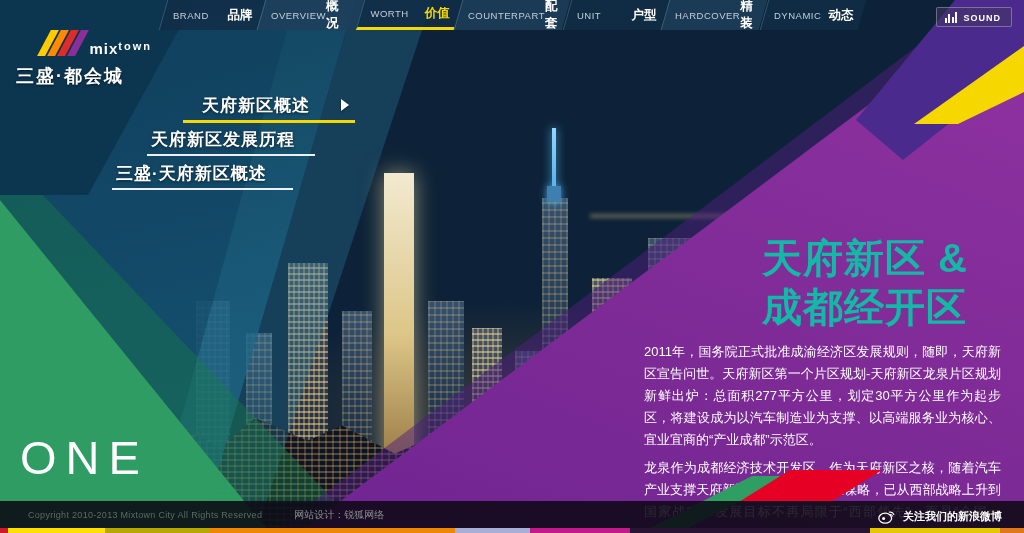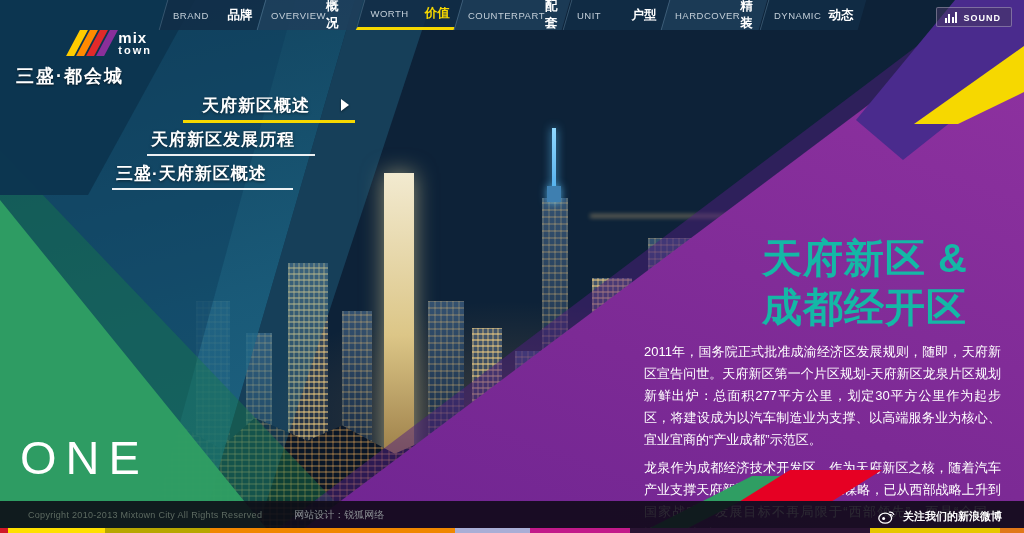--- a/index.html
+++ b/index.html
@@ -60,21 +60,21 @@
   .violet-band{z-index:31;background:var(--violet-band);
     clip-path:polygon(955px 0,1024px 0,1024px 64px,903px 160px,856px 120px);}
   .yellow-stripe{z-index:32;background:var(--accent-yellow);
     clip-path:polygon(1024px 46px,1024px 92px,958px 124px,914px 124px);}
 
   
   .logo{position:absolute;left:16px;top:22px;z-index:40;width:160px;}
   .logo-mark{display:flex;align-items:flex-end;justify-content:flex-end;gap:2px;height:34px;margin-right:24px;}
   .bar{width:8px;height:26px;transform:skewX(-28deg);}
   .b1{background:#ffcc00;}.b2{background:#ff8a00;}.b3{background:#e12a2a;}.b4{background:#8a2f9a;}
-  .logo-word{display:flex;flex-direction:column;align-items:flex-start;line-height:1;margin-left:5px;}
+  .logo-word{display:flex;flex-direction:row;align-items:flex-start;line-height:1;margin-left:5px;}
   .logo-word .l1{color:#fff;font-weight:bold;font-size:15px;letter-spacing:1px;}
   .logo-word .l2{color:#fff;font-weight:bold;font-size:11px;letter-spacing:2px;}
   .logo-name{margin-top:8px;color:#fff;font-weight:bold;font-size:18px;letter-spacing:2px;
     text-shadow:0 1px 2px rgba(0,0,0,.6);}
 
   
   .nav{position:absolute;left:163px;top:0;width:699px;height:30px;z-index:50;display:flex;}
   .nav-cell{flex:1;position:relative;transform:skewX(-16deg);background:rgba(18,45,70,.85);
     border-left:1px solid rgba(150,190,215,.28);box-sizing:border-box;cursor:pointer;}
   .nav-cell:nth-child(even){background:rgba(30,62,90,.85);}

